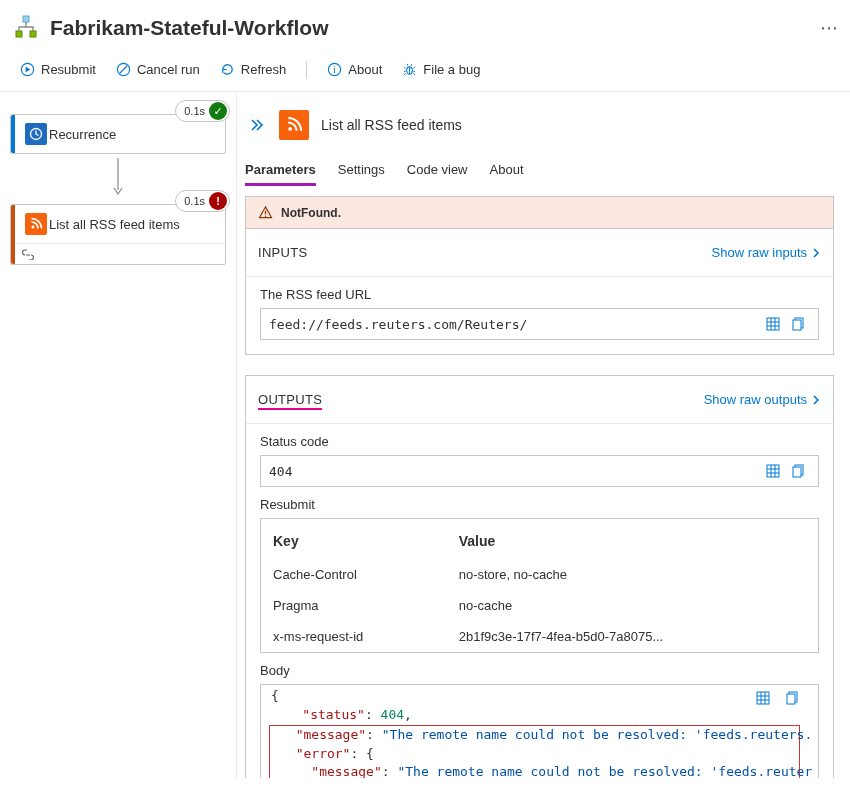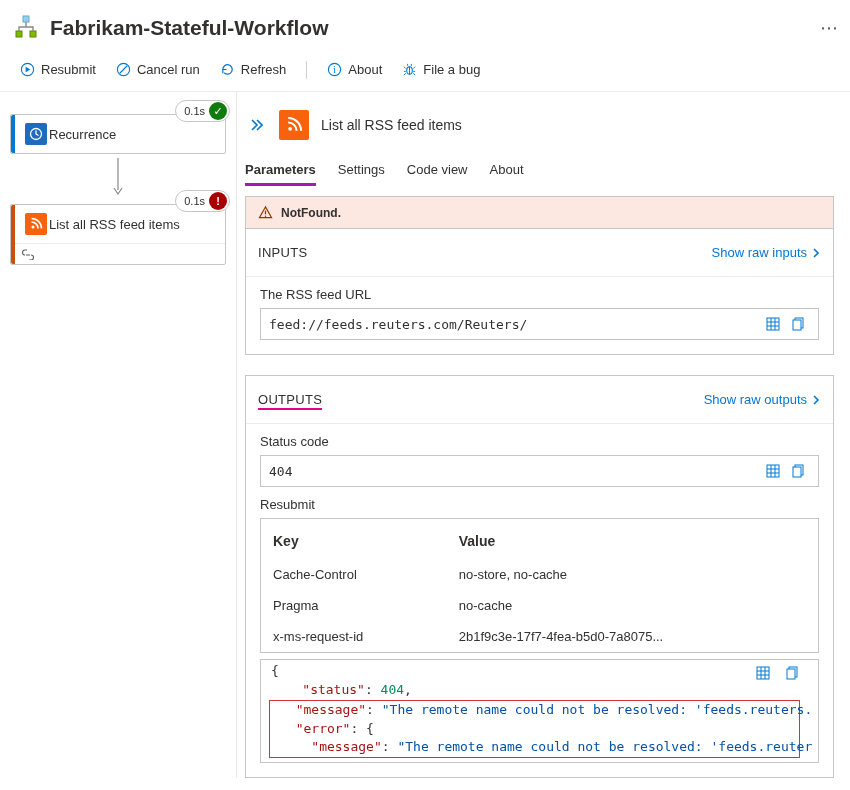--- a/index.html
+++ b/index.html
@@ -463,20 +463,21 @@
                   <td>no-cache</td>
                 </tr>
                 <tr>
                   <td>x-ms-request-id</td>
                   <td>2b1f9c3e-17f7-4fea-b5d0-7a8075...</td>
                 </tr>
               </tbody>
             </table>
           </div>
 
+          <div class="field-label" style="margin-top:10px">Body</div>
           <div class="body-box">
             <div class="actions">
               <span class="icon-btn">
                 <svg width="14" height="14" viewBox="0 0 14 14">
                     <rect x="1" y="1" width="12" height="12" fill="none" stroke="#0078d4"></rect>
                     <line x1="1" y1="5" x2="13" y2="5" stroke="#0078d4"></line>
                     <line x1="1" y1="9" x2="13" y2="9" stroke="#0078d4"></line>
                     <line x1="5" y1="1" x2="5" y2="13" stroke="#0078d4"></line>
                     <line x1="9" y1="1" x2="9" y2="13" stroke="#0078d4"></line>
                   </svg>

